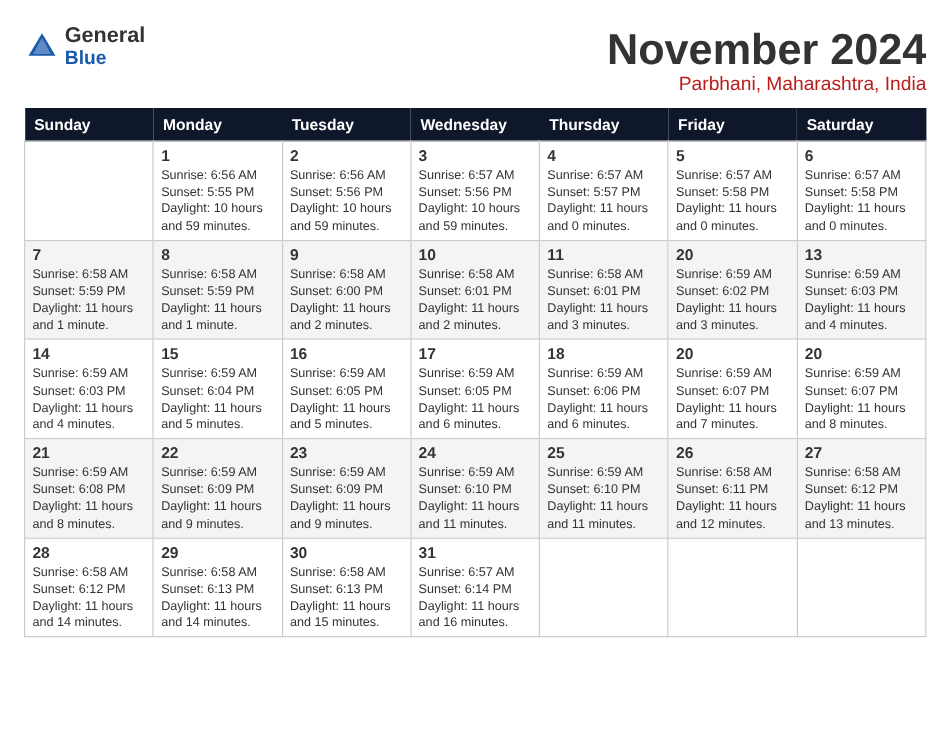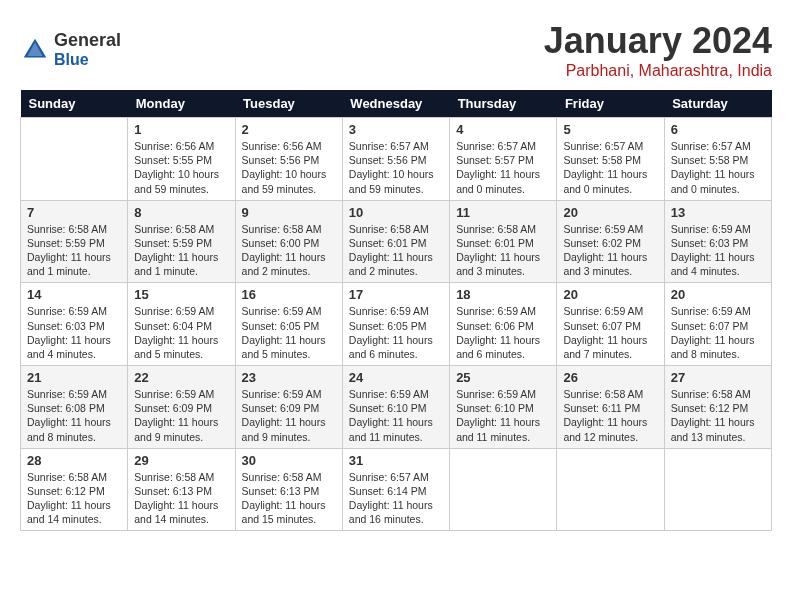--- a/index.html
+++ b/index.html
@@ -6,21 +6,21 @@
     body {
       font-family: Arial, sans-serif;
       background: #fff;
       width: 792px;
       min-height: 612px;
       padding: 20px;
     }
     .header {
       display: flex;
       justify-content: space-between;
-      align-items: center;
+      align-items: flex-start;
       margin-bottom: 10px;
     }
     .logo {
       display: flex;
       align-items: center;
       gap: 4px;
     }
     .logo-text {
       display: flex;
       flex-direction: column;
@@ -105,21 +105,21 @@
     <svg class="logo-icon" viewBox="0 0 40 40">
       <polygon points="20,5 35,30 5,30" fill="#1a5aab"></polygon>
       <polygon points="20,10 30,28 10,28" fill="#fff" opacity="0.3"></polygon>
     </svg>
     <div class="logo-text">
       <span class="logo-general">General</span>
       <span class="logo-blue">Blue</span>
     </div>
   </div>
   <div class="title-section">
-    <div class="calendar-title">January 2024</div>
+    <div class="calendar-title">November 2024</div>
     <div class="calendar-subtitle">Parbhani, Maharashtra, India</div>
   </div>
 </div>
 
 <table>
   <thead>
     <tr>
     <th>Sunday</th>
         <th>Monday</th>
         <th>Tuesday</th>

